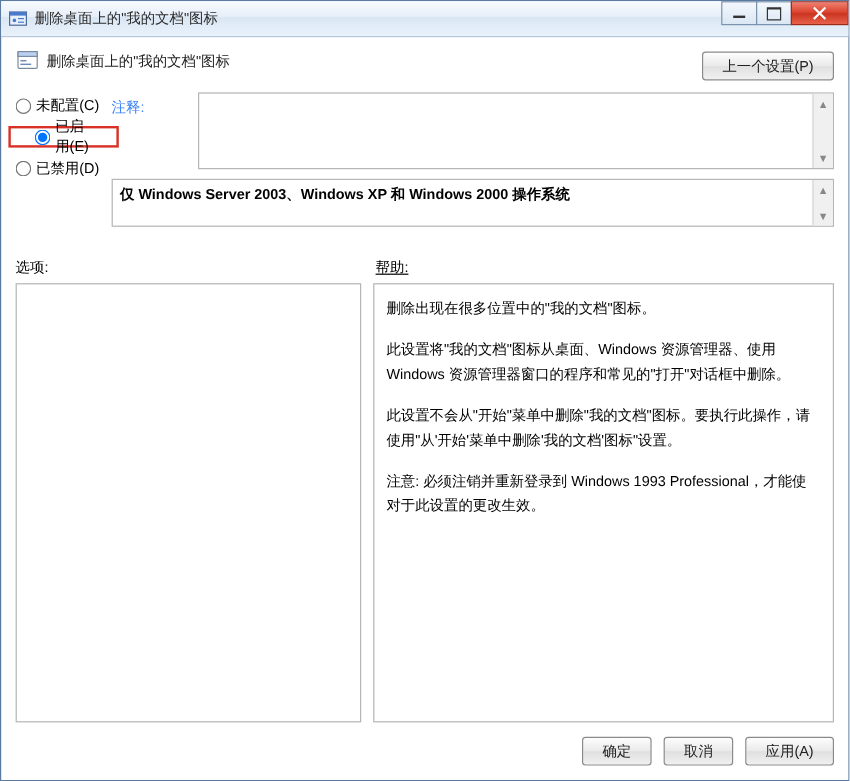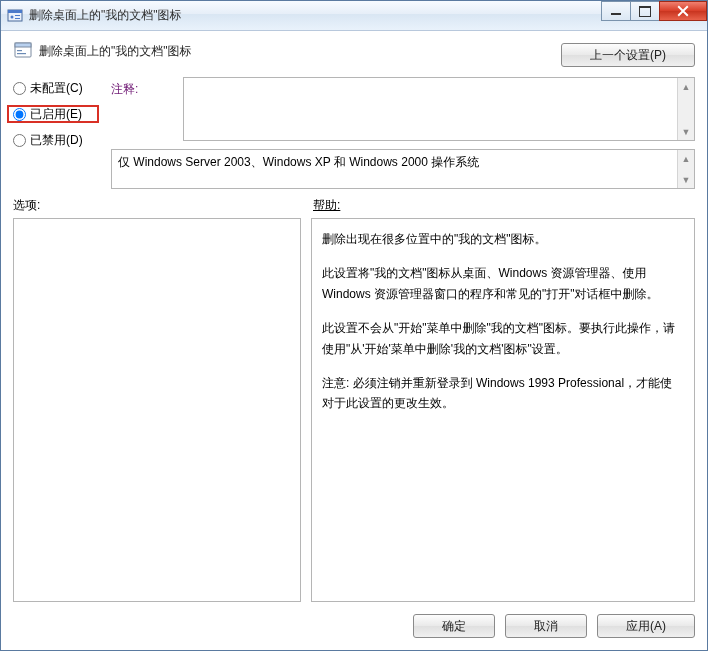--- a/index.html
+++ b/index.html
@@ -85,70 +85,70 @@
     width: 20px; height: 20px;
     display:inline-block;
   }
   .header-title {
     font-size: 12px;
     color: #222;
   }
   .nav-buttons { display:flex; gap:8px; margin-top:2px; }
   .btn {
     height: 24px;
-    padding: 0 28px;
+    padding: 0 16px;
     border: 1px solid #8a8a8a;
     background: linear-gradient(to bottom,#fdfdfd,#eaeaea 48%,#e0e0e0 52%,#f0f0f0);
     border-radius: 3px;
     font-size: 12px;
     color:#222;
     display:inline-flex;align-items:center;justify-content:center;
     cursor:pointer;
   }
 
   .config-row {
     display:flex;
-    gap: 18px;
   }
   .radio-col { width: 80px; padding-top:2px; }
   .radio-item {
     display:flex;align-items:center;gap:4px;
     margin-bottom: 12px;
     height: 18px;
   }
   .radio-item input { margin:0; }
   .radio-item label { cursor:pointer; }
   .highlighted {
     border: 2px solid #d93025;
-    padding: 2px 4px;
+    padding: 2px 20px;
     margin: -4px -6px 8px -6px;
   }
   .fields-col { flex:1; }
   .field-row { display:flex; margin-bottom:8px; }
-  .field-label { width: 72px; padding-top:4px; color:#701a75; }
+  .field-label { width: 72px; padding-top:4px; color:#3b82f6; }
   .textbox {
     flex:1;
     border:1px solid #b5b5b5;
     background:#fff;
     height: 64px;
     position:relative;
     font-size:12px;
     padding:4px 20px 4px 6px;
     overflow:hidden;
   }
-  .textbox.short { height: 40px; }
+  .textbox.short { height: 40px; font-weight: bold; }
   .scroll-stub {
     position:absolute; right:0; top:0; bottom:0; width:17px;
     background:#f0f0f0;border-left:1px solid #d4d4d4;
     display:flex;flex-direction:column;justify-content:space-between;
   }
   .scroll-stub .arrow{ height:17px; display:flex;align-items:center;justify-content:center; color:#888; font-size:9px;}
 
   .middle-labels {
     display:flex;
+    margin-top: 18px;
     margin-bottom: 4px;
   }
   .middle-labels .lbl-options { width: 300px; }
   .middle-labels .lbl-help { flex:1;text-decoration:underline; }
 
   .panels {
     display:flex;
     gap: 10px;
     flex:1;
     min-height: 0;

